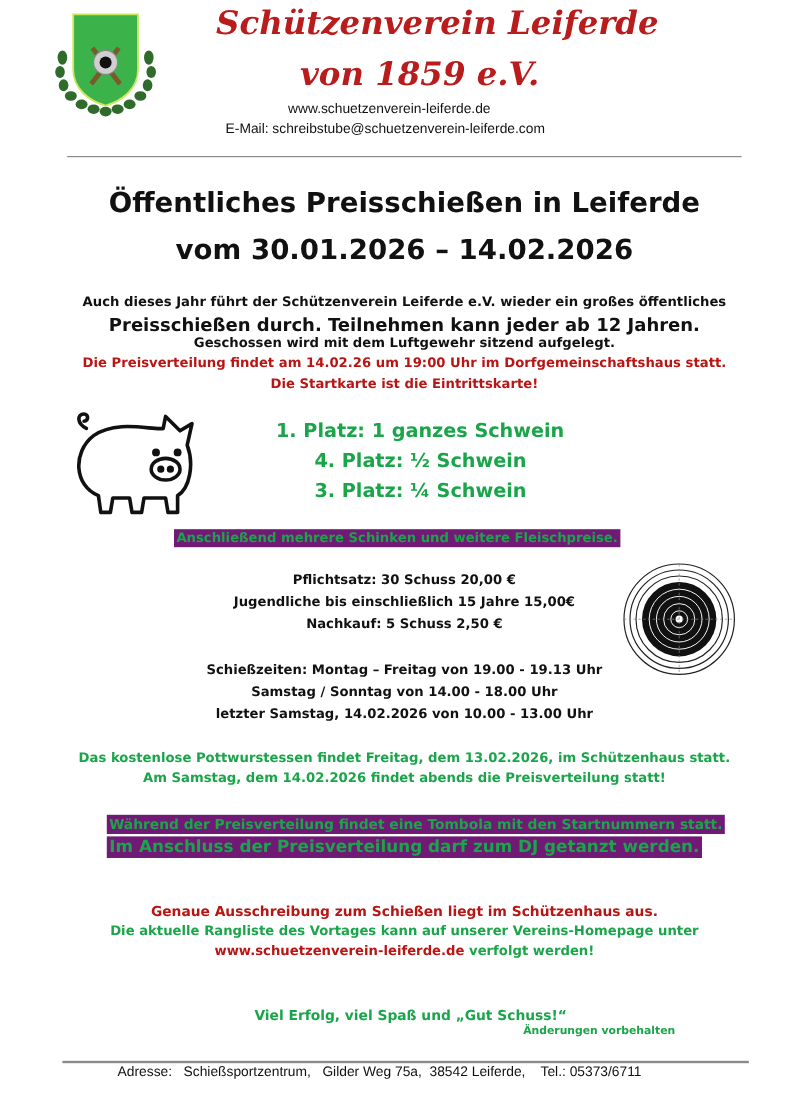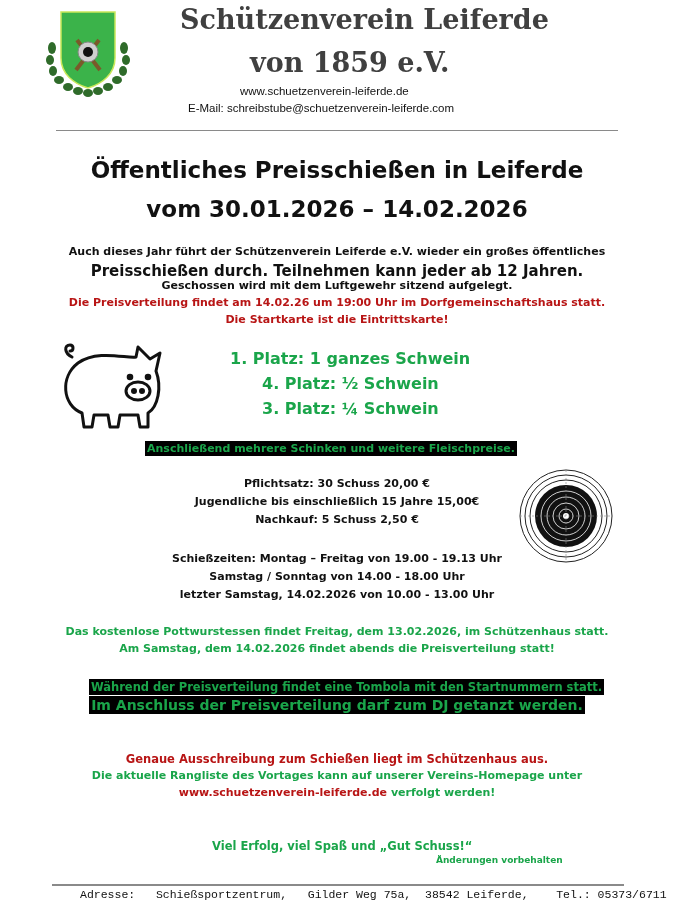--- a/index.html
+++ b/index.html
@@ -1,24 +1,24 @@
 <!DOCTYPE html>
 <html><head>
 <meta charset="utf-8">
 <style>
   * { box-sizing: border-box; margin: 0; padding: 0; }
   html, body { width: 674px; height: 912px; background: #ffffff; overflow: hidden; }
   body { position: relative; font-family: "DejaVu Sans", sans-serif; color: #111; }
   .abs { position: absolute; }
   .center { text-align: center; left: 0; width: 674px; }
   .b { font-weight: bold; }
-  .title-script { font-family: "DejaVu Serif", serif; font-weight: bold; color: #404040; }
+  .title-script { font-family: "DejaVu Serif", serif; font-style: italic; font-weight: bold; color: #b91c1c; }
   .green { color: #1aa54a; }
   .red { color: #b81515; }
-  .hl { background: #000000; }
+  .hl { background: #701a75; }
   .line { position: absolute; height: 2px; background: #8a8a8a; }
 </style>
 </head>
 <body>
 
 <div class="abs" style="left:44px; top:8px; width:88px; height:90px;">
   <svg width="88" height="90" viewBox="0 0 88 90">
     <g fill="#2f6b2a">
       <ellipse cx="8" cy="40" rx="4" ry="6"></ellipse>
         <ellipse cx="6" cy="52" rx="4" ry="5"></ellipse>
@@ -112,13 +112,13 @@
 <div class="abs center b red" style="top:752px; font-size:11.5px;">Genaue Ausschreibung zum Schießen liegt im Schützenhaus aus.</div>
 <div class="abs center b green" style="top:769px; font-size:11px;">Die aktuelle Rangliste des Vortages kann auf unserer Vereins-Homepage unter</div>
 <div class="abs center b" style="top:786px; font-size:11px;">
   <span class="red">www.schuetzenverein-leiferde.de</span><span class="green"> verfolgt werden!</span>
 </div>
 
 <div class="abs b green" style="left:212px; top:839px; font-size:11.5px;">Viel Erfolg, viel Spaß und „Gut Schuss!“</div>
 <div class="abs b green" style="left:436px; top:855px; font-size:9px;">Änderungen vorbehalten</div>
 
 <div class="line" style="left:52px; top:884px; width:572px;"></div>
-<div class="abs" style="left:80px; top:888px; font-size:11.5px; font-family:Liberation Mono, monospace; white-space:pre;">Adresse:   Schießsportzentrum,   Gilder Weg 75a,  38542 Leiferde,    Tel.: 05373/6711</div>
+<div class="abs" style="left:98px; top:888px; font-size:11.5px; font-family:Liberation Sans, sans-serif; white-space:pre;">Adresse:   Schießsportzentrum,   Gilder Weg 75a,  38542 Leiferde,    Tel.: 05373/6711</div>
 
 </body></html>

